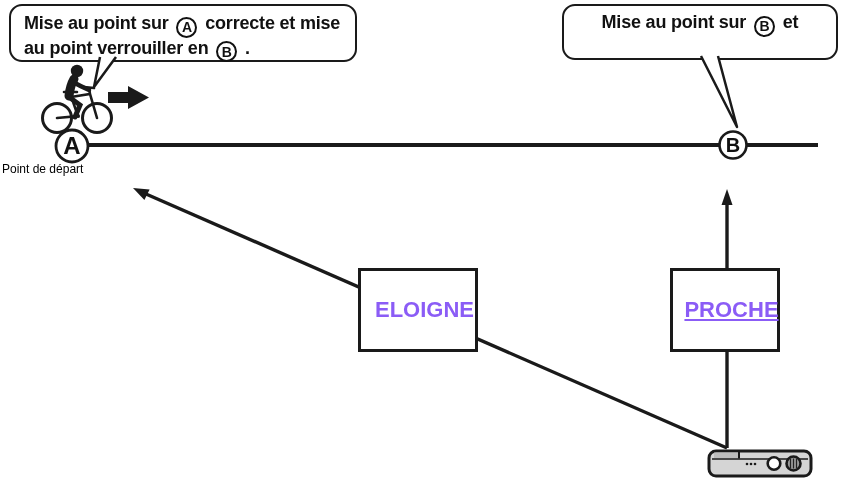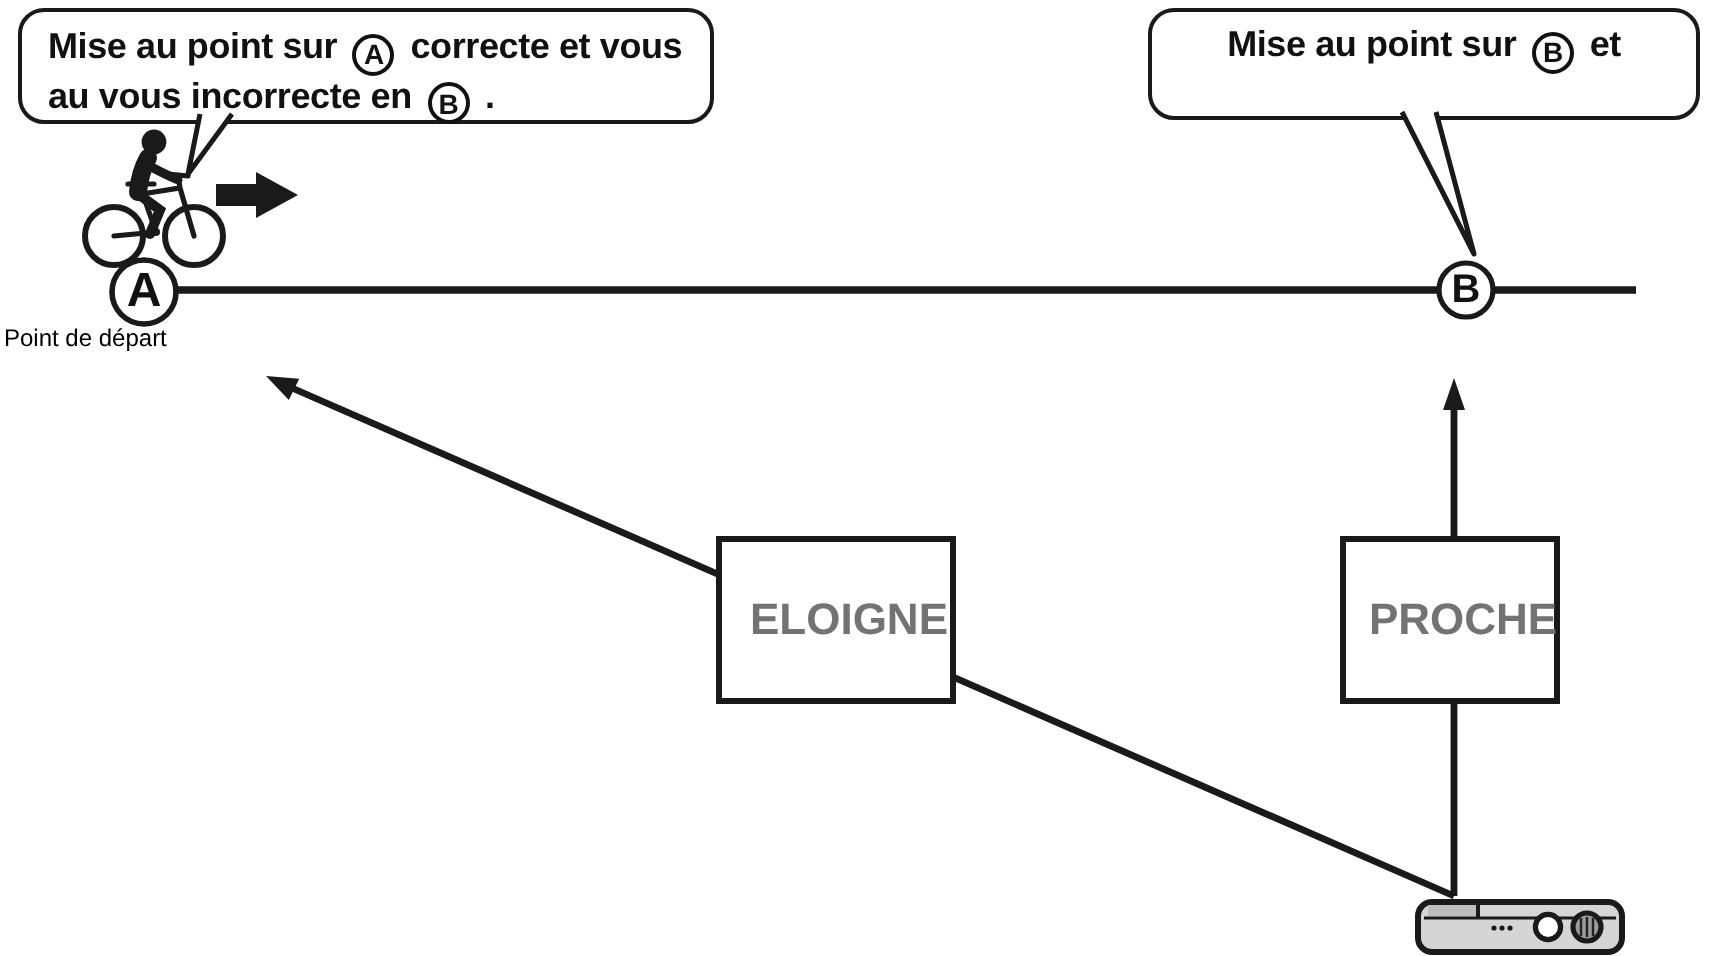--- a/index.html
+++ b/index.html
@@ -7,43 +7,43 @@
     position:relative;width:868px;height:478px;background:#fff;overflow:hidden;
     font-family:"Liberation Sans","DejaVu Sans",sans-serif;color:#1a1a1a;
   }
   .stage svg.base{position:absolute;left:0;top:0;z-index:1;}
   .bubble{
     position:absolute;z-index:5;background:#fff;border:2.6px solid #1a1a1a;
     border-radius:13px;box-sizing:border-box;
     font-weight:bold;font-size:18px;line-height:20px;letter-spacing:-0.2px;color:#111;
   }
   .bubble-left{left:9px;top:4px;width:348px;height:58px;padding:7px 0 0 13px;}
-  .bubble-right{left:574px;top:4px;width:276px;height:56px;padding:6px 0 0 0;text-align:center;}
+  .bubble-right{left:562px;top:4px;width:276px;height:56px;padding:6px 0 0 0;text-align:center;}
   .bubble .ln{white-space:nowrap;}
   .cletter{
     display:inline-flex;align-items:center;justify-content:center;
     width:17px;height:17px;border:2px solid #111;border-radius:50%;
     font-size:14px;font-weight:bold;line-height:1;margin:0 3px;vertical-align:-3px;
   }
   .tail{position:absolute;z-index:6;pointer-events:none;}
   .pt-letter{
     position:absolute;z-index:7;text-align:center;font-weight:bold;color:#111;
   }
   .pt-a{left:56px;top:132px;width:32px;font-size:24px;}
   .pt-b{left:720px;top:134px;width:26px;font-size:20px;}
   .caption{position:absolute;z-index:4;font-size:12px;color:#000000;white-space:nowrap;}
   .caption-a{left:2px;top:162px;}
   .caption-b{left:518px;top:167px;}
   .dist-box{
     position:absolute;z-index:3;background:#fff;border:3px solid #1a1a1a;
     box-sizing:border-box;display:flex;align-items:center;justify-content:center;
-    font-weight:bold;font-size:22px;letter-spacing:0;color:#737373;padding-left:13px;
+    font-weight:bold;font-size:22px;letter-spacing:0;color:#8b5cf6;padding-left:13px;
   }
   .box-far{left:358px;top:268px;width:120px;height:84px;}
-  .box-near{left:670px;top:268px;width:110px;height:84px;}
+  .box-near{left:670px;top:268px;width:110px;height:84px;text-decoration:underline;}
 </style>
 </head>
 <body>
 
 <div class="stage">
 
   <svg class="base" width="868" height="478" viewBox="0 0 868 478">
 
     <g>
       <line x1="146" y1="194" x2="727" y2="448" stroke="#1a1a1a" stroke-width="3.4"></line>
@@ -86,24 +86,24 @@
       <line x1="790.5" y1="459" x2="790.5" y2="468" stroke="#222" stroke-width="1.2"></line>
       <line x1="793.5" y1="458.5" x2="793.5" y2="468.5" stroke="#222" stroke-width="1.2"></line>
       <line x1="796.5" y1="459" x2="796.5" y2="468" stroke="#222" stroke-width="1.2"></line>
     </g>
   </svg>
 
   <div class="bubble bubble-left">
     <div class="ln">
       <span>Mise au point sur</span>
       <span class="cletter">A</span>
-      <span>correcte et vous</span>
+      <span>correcte et mise</span>
     </div>
     <div class="ln">
-      <span>au vous incorrecte en</span>
+      <span>au point verrouiller en</span>
       <span class="cletter">B</span>
       <span>.</span>
     </div>
   </div>
 
   <div class="bubble bubble-right">
     <div class="ln">
       <span>Mise au point sur</span>
       <span class="cletter">B</span>
       <span>et</span>

